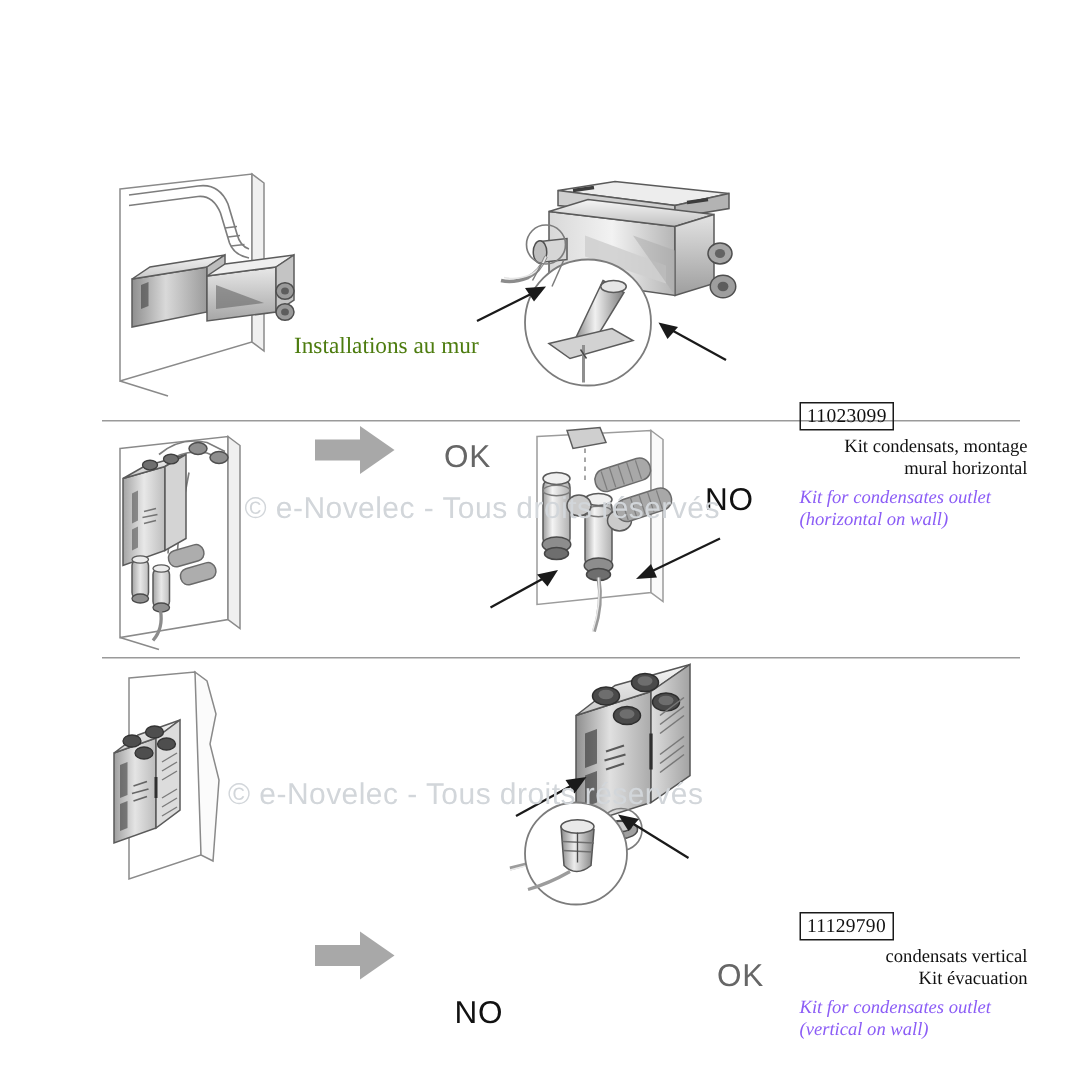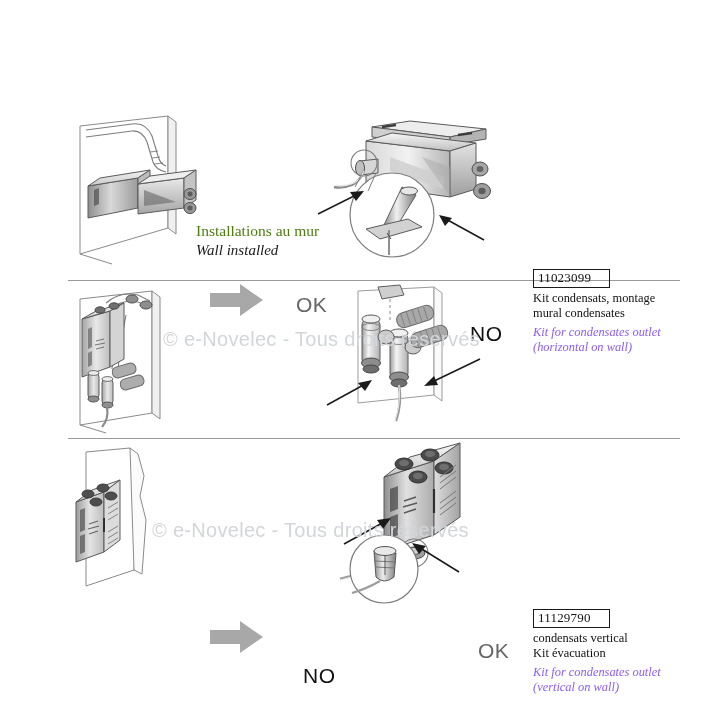--- a/index.html
+++ b/index.html
@@ -66,33 +66,34 @@
   .caption {
     position: absolute;
     width: 152px;
   }
   #caption-1 { left: 533px; top: 168px; }
   #caption-2 { left: 533px; top: 328px; }
 
   .caption-ref {
     display: inline-block;
     border: 1px solid #1a1a1a;
-    padding: 0px 18px 1px 4px;
+    padding: 0px 4px 1px 4px;
     font-family: "Liberation Serif", serif;
     font-size: 13px;
     color: #111;
     letter-spacing: .2px;
     line-height: 1.25;
     margin-bottom: 3px;
   }
   .caption-fr {
     font-family: "Liberation Serif", serif;
     font-size: 12.4px;
     color: #111;
     line-height: 1.22;
+    text-align: right;
   }
   .caption-en {
     font-family: "Liberation Serif", serif;
     font-size: 12.4px;
     font-style: italic;
     color: #8b5cf6;
     line-height: 1.22;
     margin-top: 3px;
   }
 
@@ -188,21 +189,20 @@
           <ellipse cx="118" cy="86" rx="2.6" ry="2.4" fill="#5d5d5d"></ellipse>
           <ellipse cx="118" cy="100" rx="6" ry="5.5" fill="#9a9a9a" stroke="#4e4e4e" stroke-width="1"></ellipse>
           <ellipse cx="118" cy="100" rx="2.6" ry="2.4" fill="#5d5d5d"></ellipse>
         </g>
         <path d="M8 146 L40 156" stroke="#8a8a8a" stroke-width="1" fill="none"></path>
       </svg>
     </div>
 
     <div class="heading-block">
       <div class="heading-fr">Installations au mur</div>
-      <div class="heading-en">Wall installed</div>
     </div>
 
     <div class="proc-arrow" id="arrow-1">
       <svg width="54" height="34" viewBox="0 0 54 34">
         <path d="M0 10 L30 10 L30 1 L53 17 L30 33 L30 24 L0 24 Z" fill="#a8a8a8"></path>
       </svg>
     </div>
 
     <div class="illus" style="left:330px; top:15px;">
       <svg width="200" height="160" viewBox="0 0 200 160">
@@ -276,21 +276,21 @@
         <path d="M11 7 L24 10 L17 18 Z" fill="#1a1a1a"></path>
       </svg>
     </div>
 
     <div class="tag ok" id="tag-ok-1">OK</div>
     <div class="tag no" id="tag-no-1">NO</div>
 
     <div class="caption" id="caption-1">
       <div class="caption-ref">11023099</div>
       <div class="caption-fr">Kit condensats, montage</div>
-      <div class="caption-fr">mural condensates</div>
+      <div class="caption-fr">mural horizontal</div>
       <div class="caption-en">Kit for condensates outlet</div>
       <div class="caption-en" style="margin-top:0">(horizontal on wall)</div>
     </div>
   </div>
 
   <div class="panel" id="panel-2">
 
     <div class="illus" style="left:62px; top:5px;">
       <svg width="150" height="150" viewBox="0 0 150 150">
         <defs>

